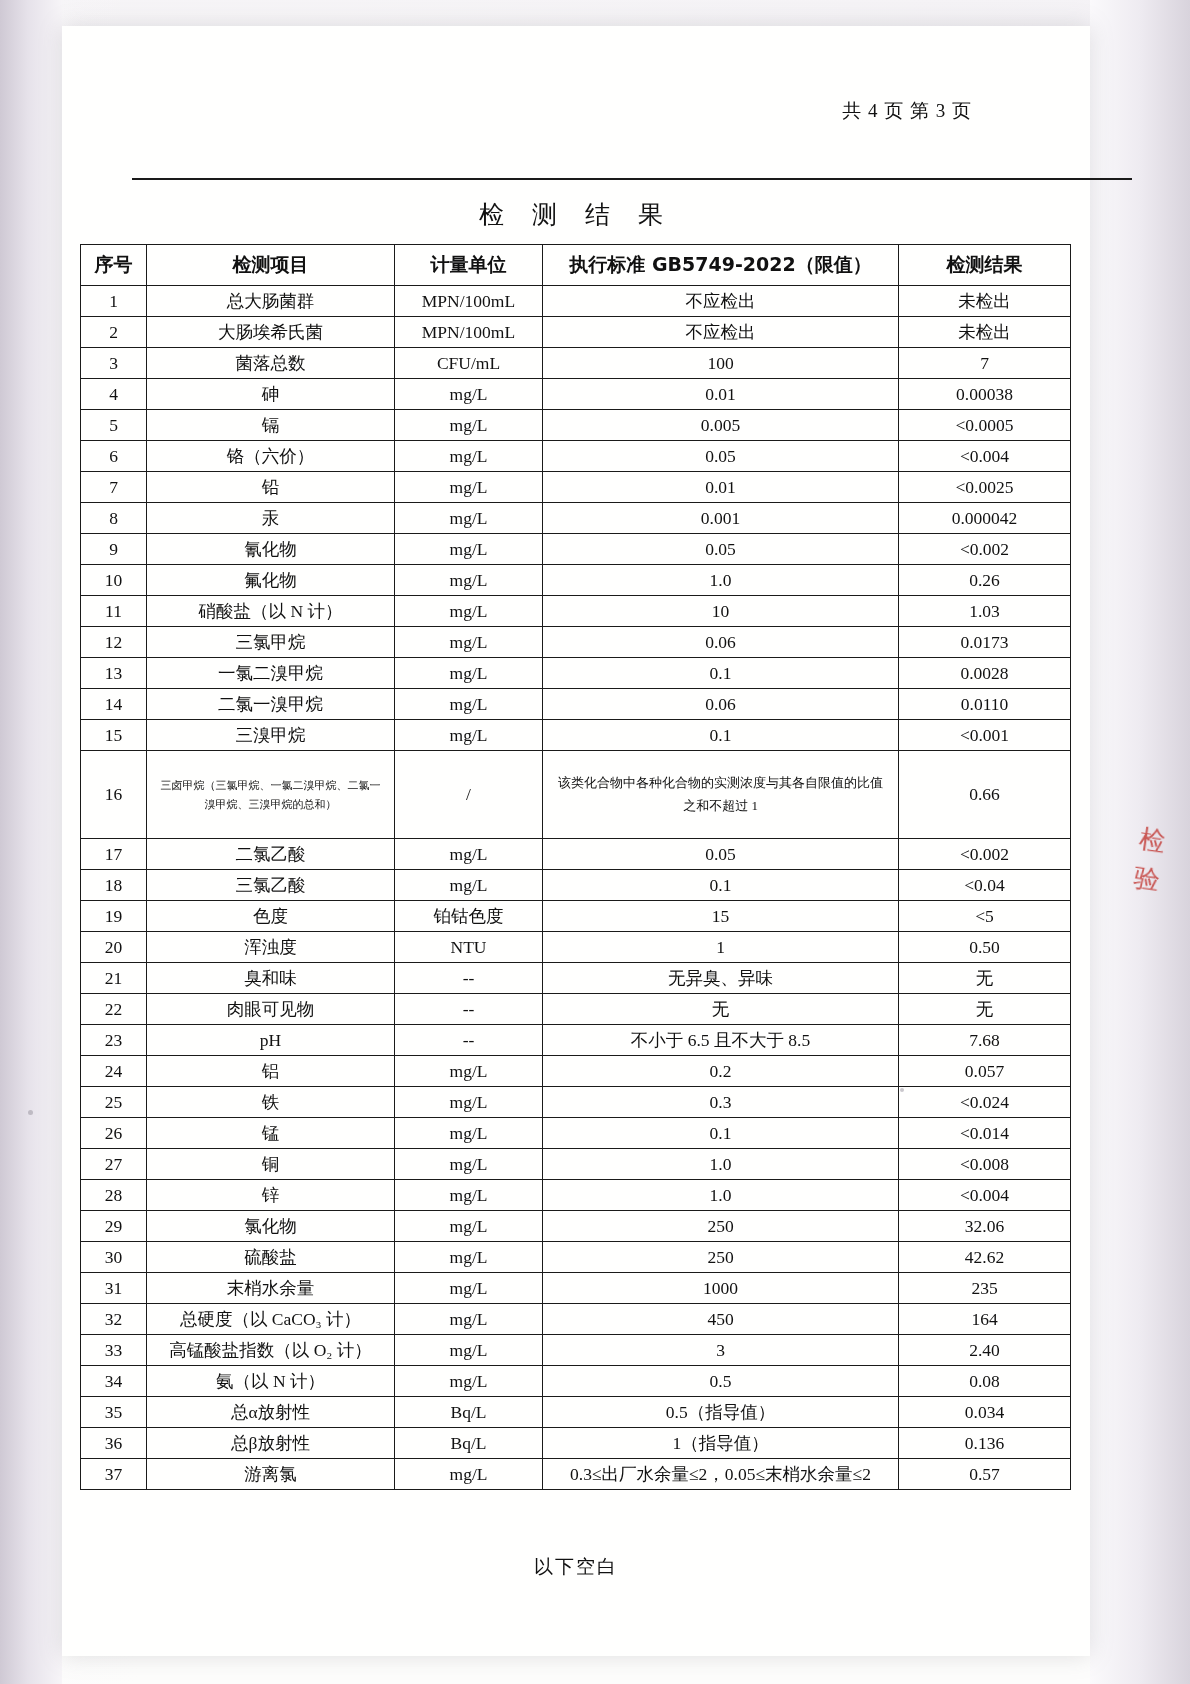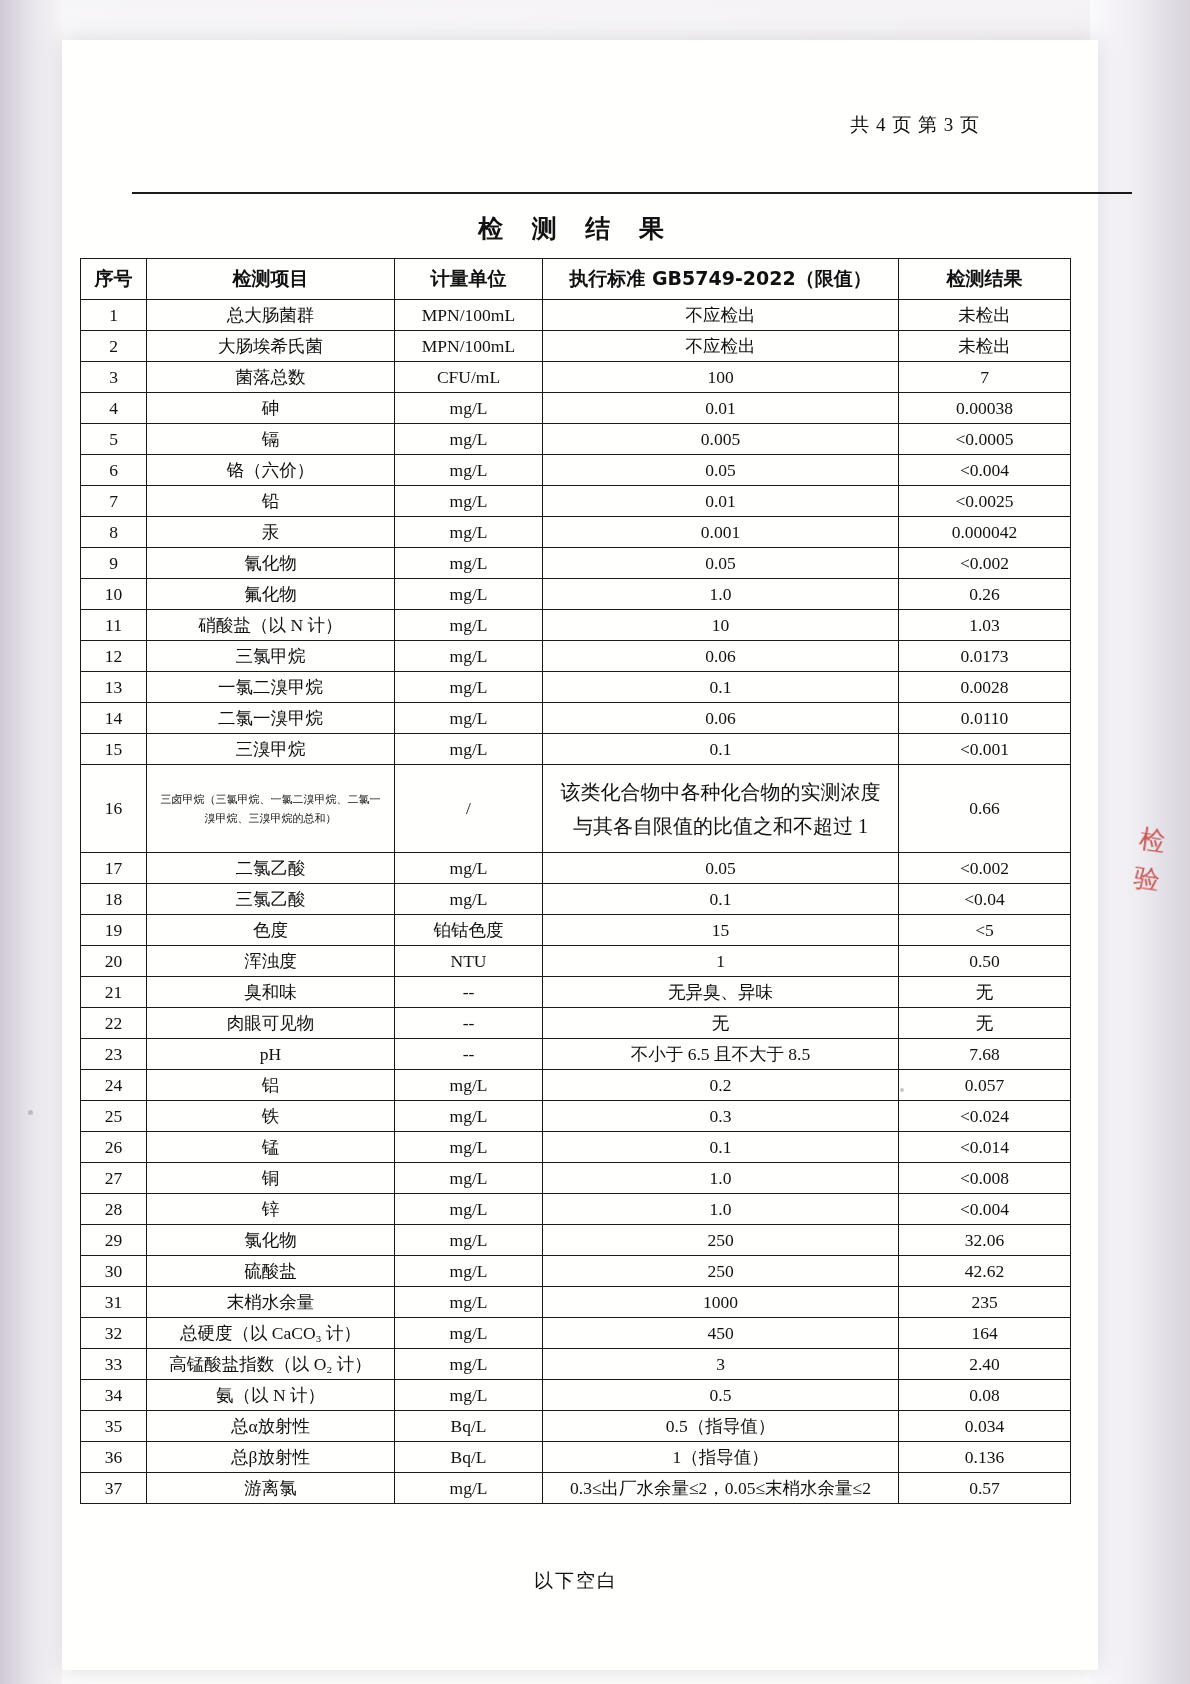--- a/index.html
+++ b/index.html
@@ -23,26 +23,25 @@
     height: 1684px;
     background:
       linear-gradient(90deg, rgba(232,228,235,0.85) 0px, rgba(250,249,251,0.2) 60px, rgba(255,255,255,0) 140px),
       linear-gradient(180deg, rgba(245,243,246,0.9) 0px, rgba(255,255,255,0) 90px),
       radial-gradient(120% 70% at 95% 5%, rgba(237,235,240,0.8), rgba(255,255,255,0) 55%),
       #fdfdfc;
   }
   .sheet {
     position: absolute;
     left: 62px;
-    top: 40px;
+    top: 26px;
     width: 1028px;
     height: 1630px;
     background: #fffffe;
     box-shadow: 0 0 22px rgba(120,115,125,0.22);
-    padding-left: 8px;
   }
   .edge-left {
     position: absolute;
     left: 0; top: 0;
     width: 62px; height: 1684px;
     background: linear-gradient(90deg, #cfc9d4 0%, #e6e2ea 45%, #f7f5f8 100%);
   }
   .edge-right {
     position: absolute;
     right: 0; top: 0;
@@ -91,21 +90,21 @@
     background: #1a1a1a;
   }
 
   .doctitle {
     position: absolute;
     left: 0;
     top: 172px;
     width: 1028px;
     text-align: center;
     font-family: "DejaVu Sans", sans-serif;
-    font-weight: bold;
+    font-weight: normal;
     font-size: 25px;
     letter-spacing: 10px;
   }
 
   table.result {
     position: absolute;
     left: 18px;
     top: 218px;
     width: 990px;
     border-collapse: collapse;
@@ -132,21 +131,21 @@
   .c-std   { width: 356px; }
   .c-res   { width: 172px; }
 
   td.item { font-family: "DejaVu Sans", sans-serif; font-size: 17px; }
   td.res  { font-family: "Liberation Serif", serif; font-size: 18px; }
   td.unit { font-family: "Liberation Serif", serif; font-size: 17px; }
   td.std  { font-family: "Liberation Serif", serif; font-size: 17.5px; }
   td.no   { font-family: "Liberation Serif", serif; font-size: 18px; }
   .tall { height: 88px; }
   .tall .multi { display: block; padding: 0 10px; line-height: 1.65; font-size: 11px; }
-  .std .multi2 { display:block; line-height: 1.7; padding: 0 14px; font-size: 20px;}
+  .std .multi2 { display:block; line-height: 1.7; padding: 0 14px; font-size: 13px;}
   .small { font-size: 15.5px; }
 
   .footnote {
     position: absolute;
     left: 0;
     top: 1528px;
     width: 1028px;
     text-align: center;
     font-family: "DejaVu Sans", sans-serif;
     font-size: 19px;

